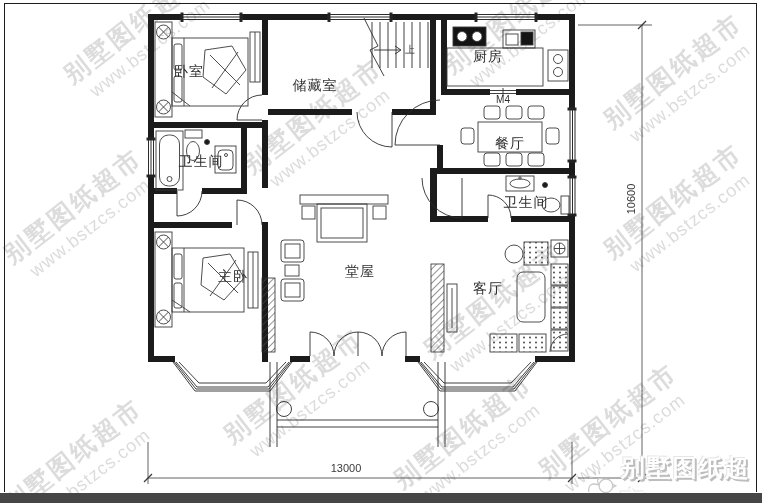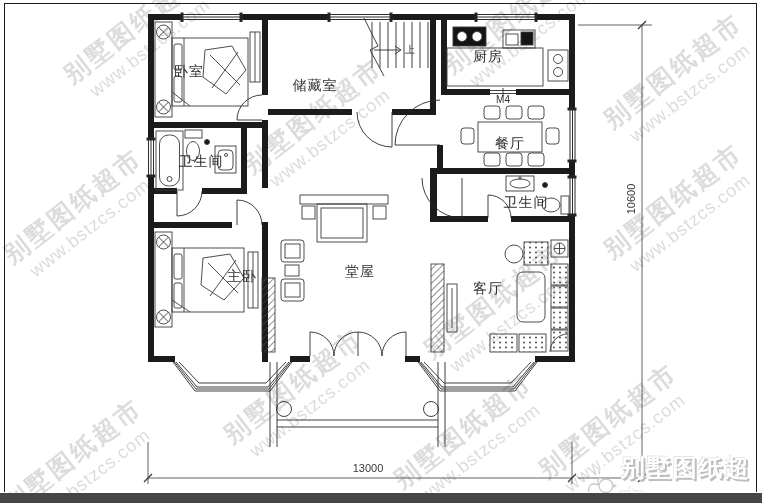--- a/index.html
+++ b/index.html
@@ -417,27 +417,27 @@
         <line x1="638" y1="482" x2="646" y2="474" stroke-width="1.3"></line>
     </g>
   </svg>
 
   <div class="labels">
     <div class="lbl" style="left:189px;top:72px">卧室</div>
     <div class="lbl" style="left:315px;top:86px">储藏室</div>
     <div class="lbl" style="left:488px;top:57px">厨房</div>
     <div class="lbl" style="left:510px;top:144px">餐厅</div>
     <div class="lbl" style="left:201px;top:162px">卫生间</div>
-    <div class="lbl" style="left:242px;top:277px">主卧</div>
+    <div class="lbl" style="left:233px;top:277px">主卧</div>
     <div class="lbl" style="left:360px;top:272px">堂屋</div>
     <div class="lbl" style="left:526px;top:203px">卫生间</div>
     <div class="lbl" style="left:488px;top:289px">客厅</div>
     <div class="lbl small" style="left:410px;top:50px">上</div>
     <div class="lbl small" style="left:503px;top:99px">M4</div>
-    <div class="lbl dim" style="left:368px;top:468px">13000</div>
+    <div class="lbl dim" style="left:346px;top:468px">13000</div>
     <div class="lbl dim vert" style="left:631px;top:199px">10600</div>
   </div>
 
   <div class="logo">
     <svg width="34" height="34" viewBox="0 0 34 34">
       <g stroke="#c9c9c9" fill="#ffffff" stroke-width="1.4" fill-opacity="1">
         <path d="M3,26 Q2,14 14,18 Q10,8 20,12" fill="none"></path>
         <circle cx="22" cy="19" r="7.5"></circle>
         <path d="M29,17 l4,2 -4,2" fill="none"></path>
         <path d="M8,4 l3,3 M14,2 l1,4 M3,9 l4,1" fill="none"></path>

